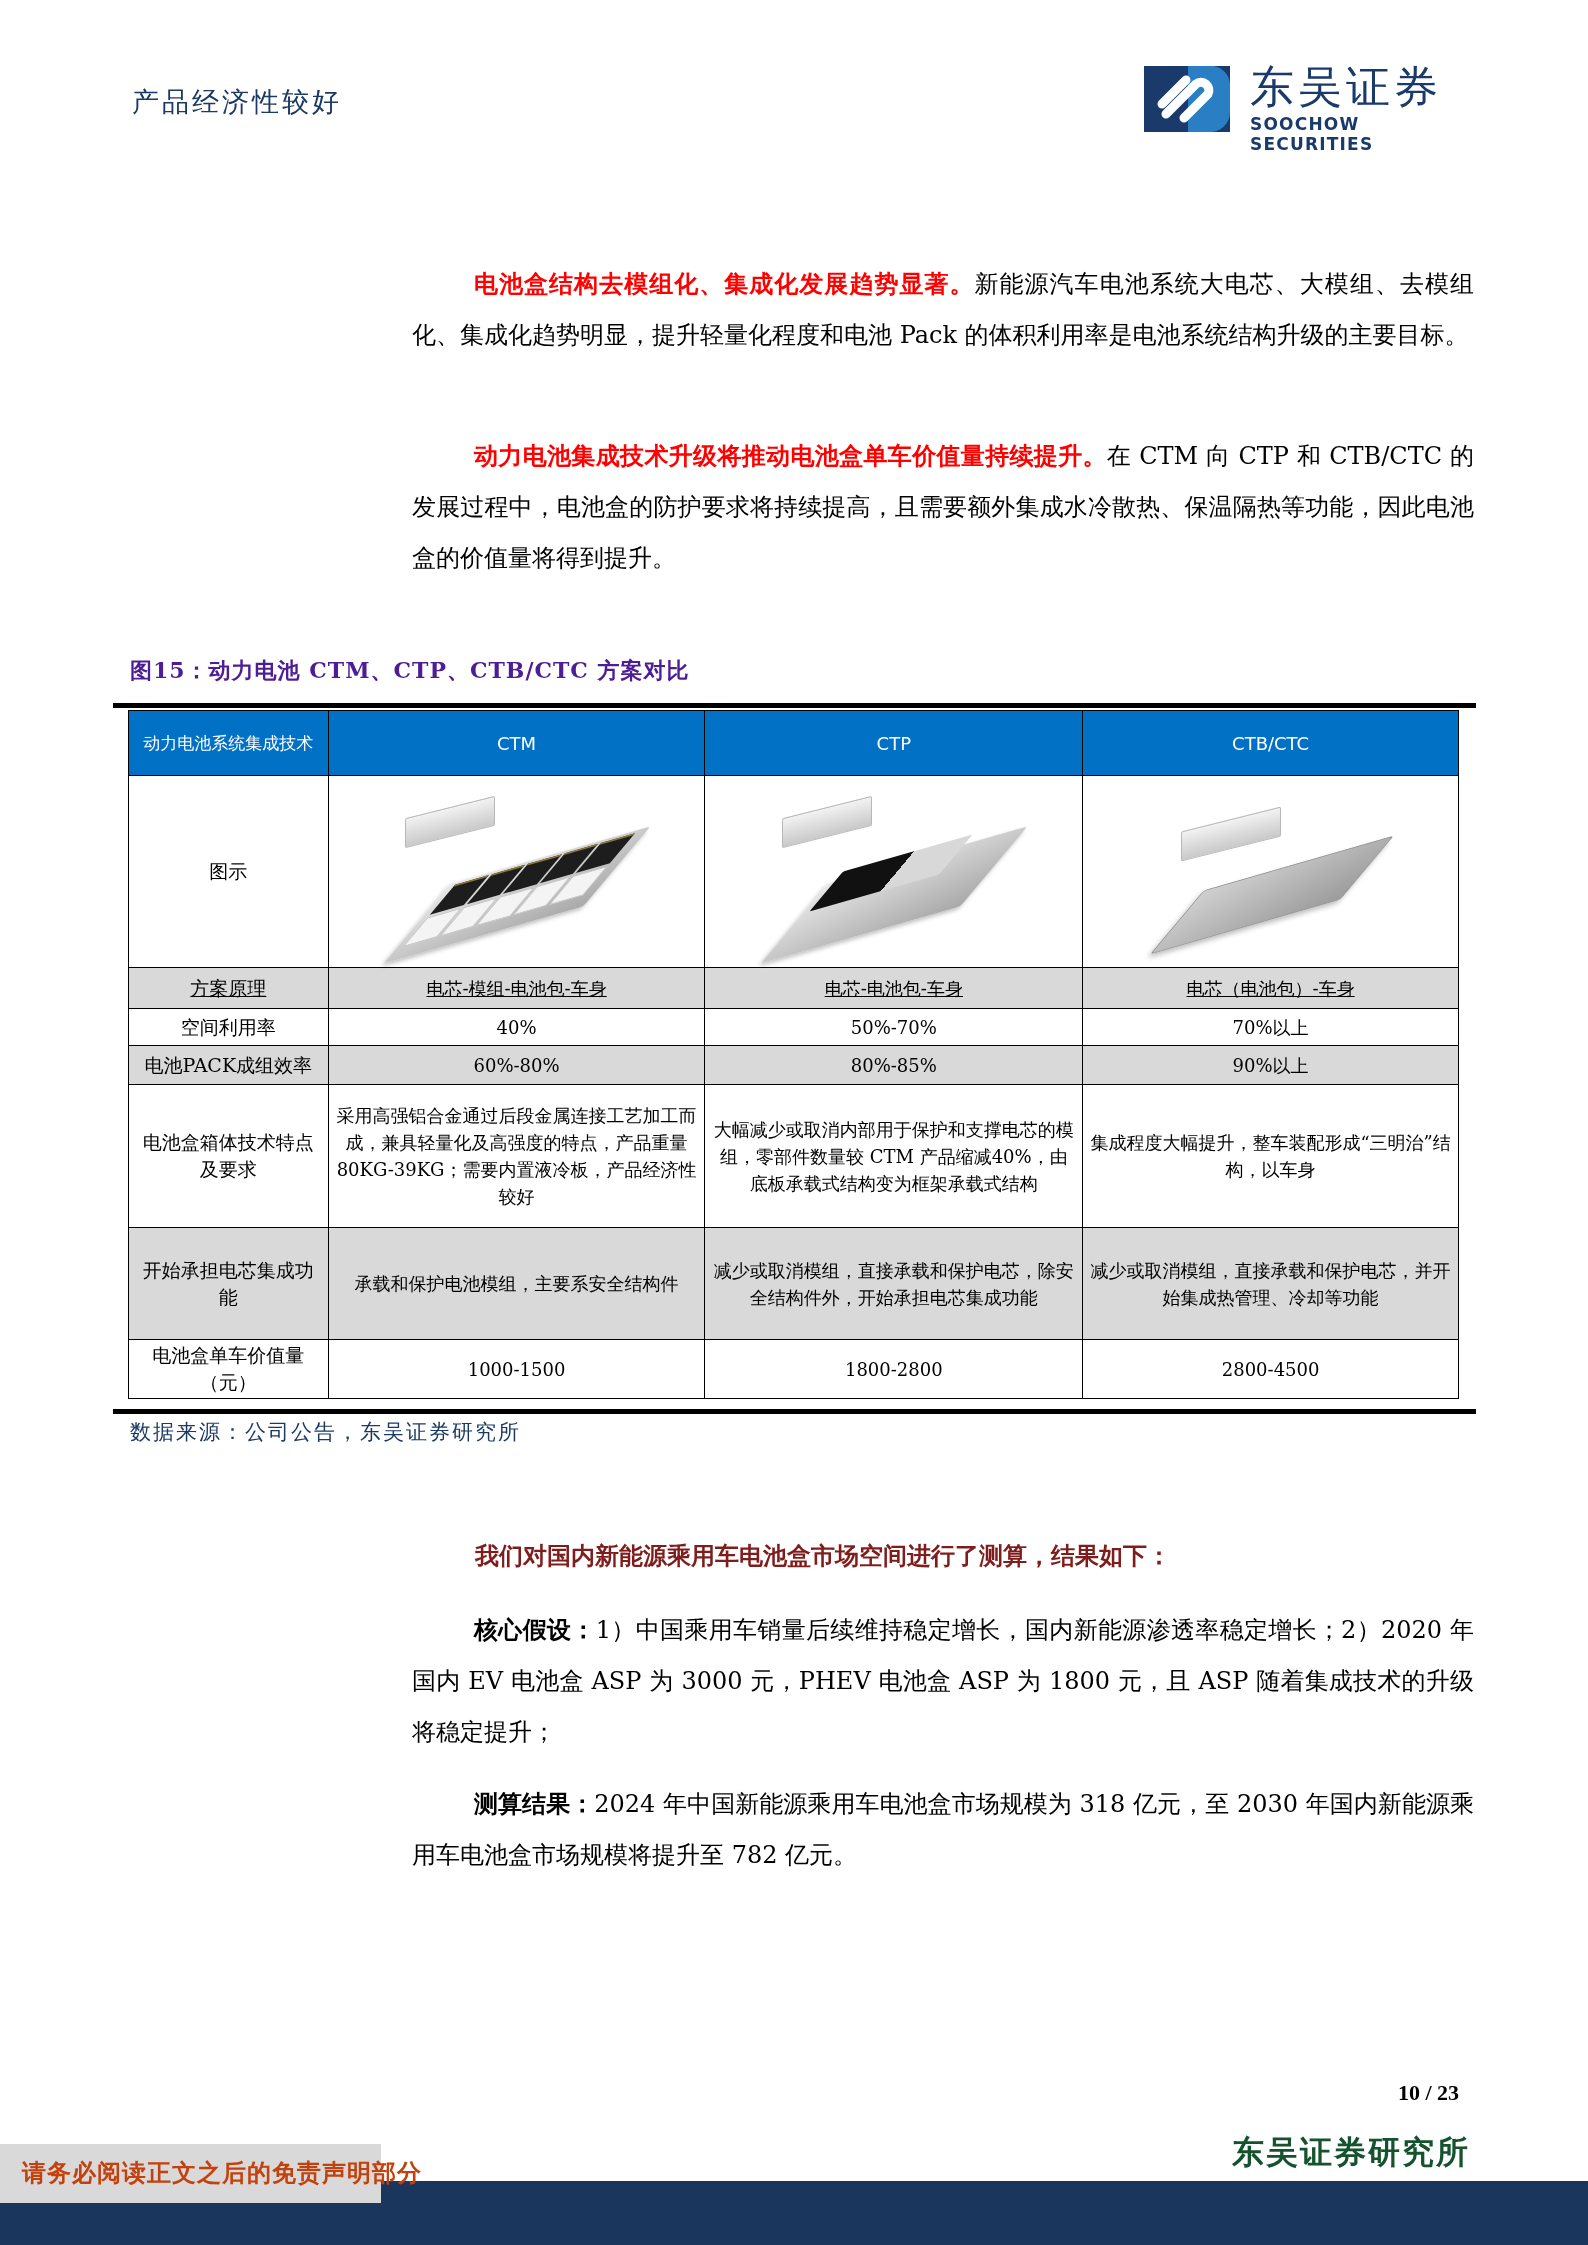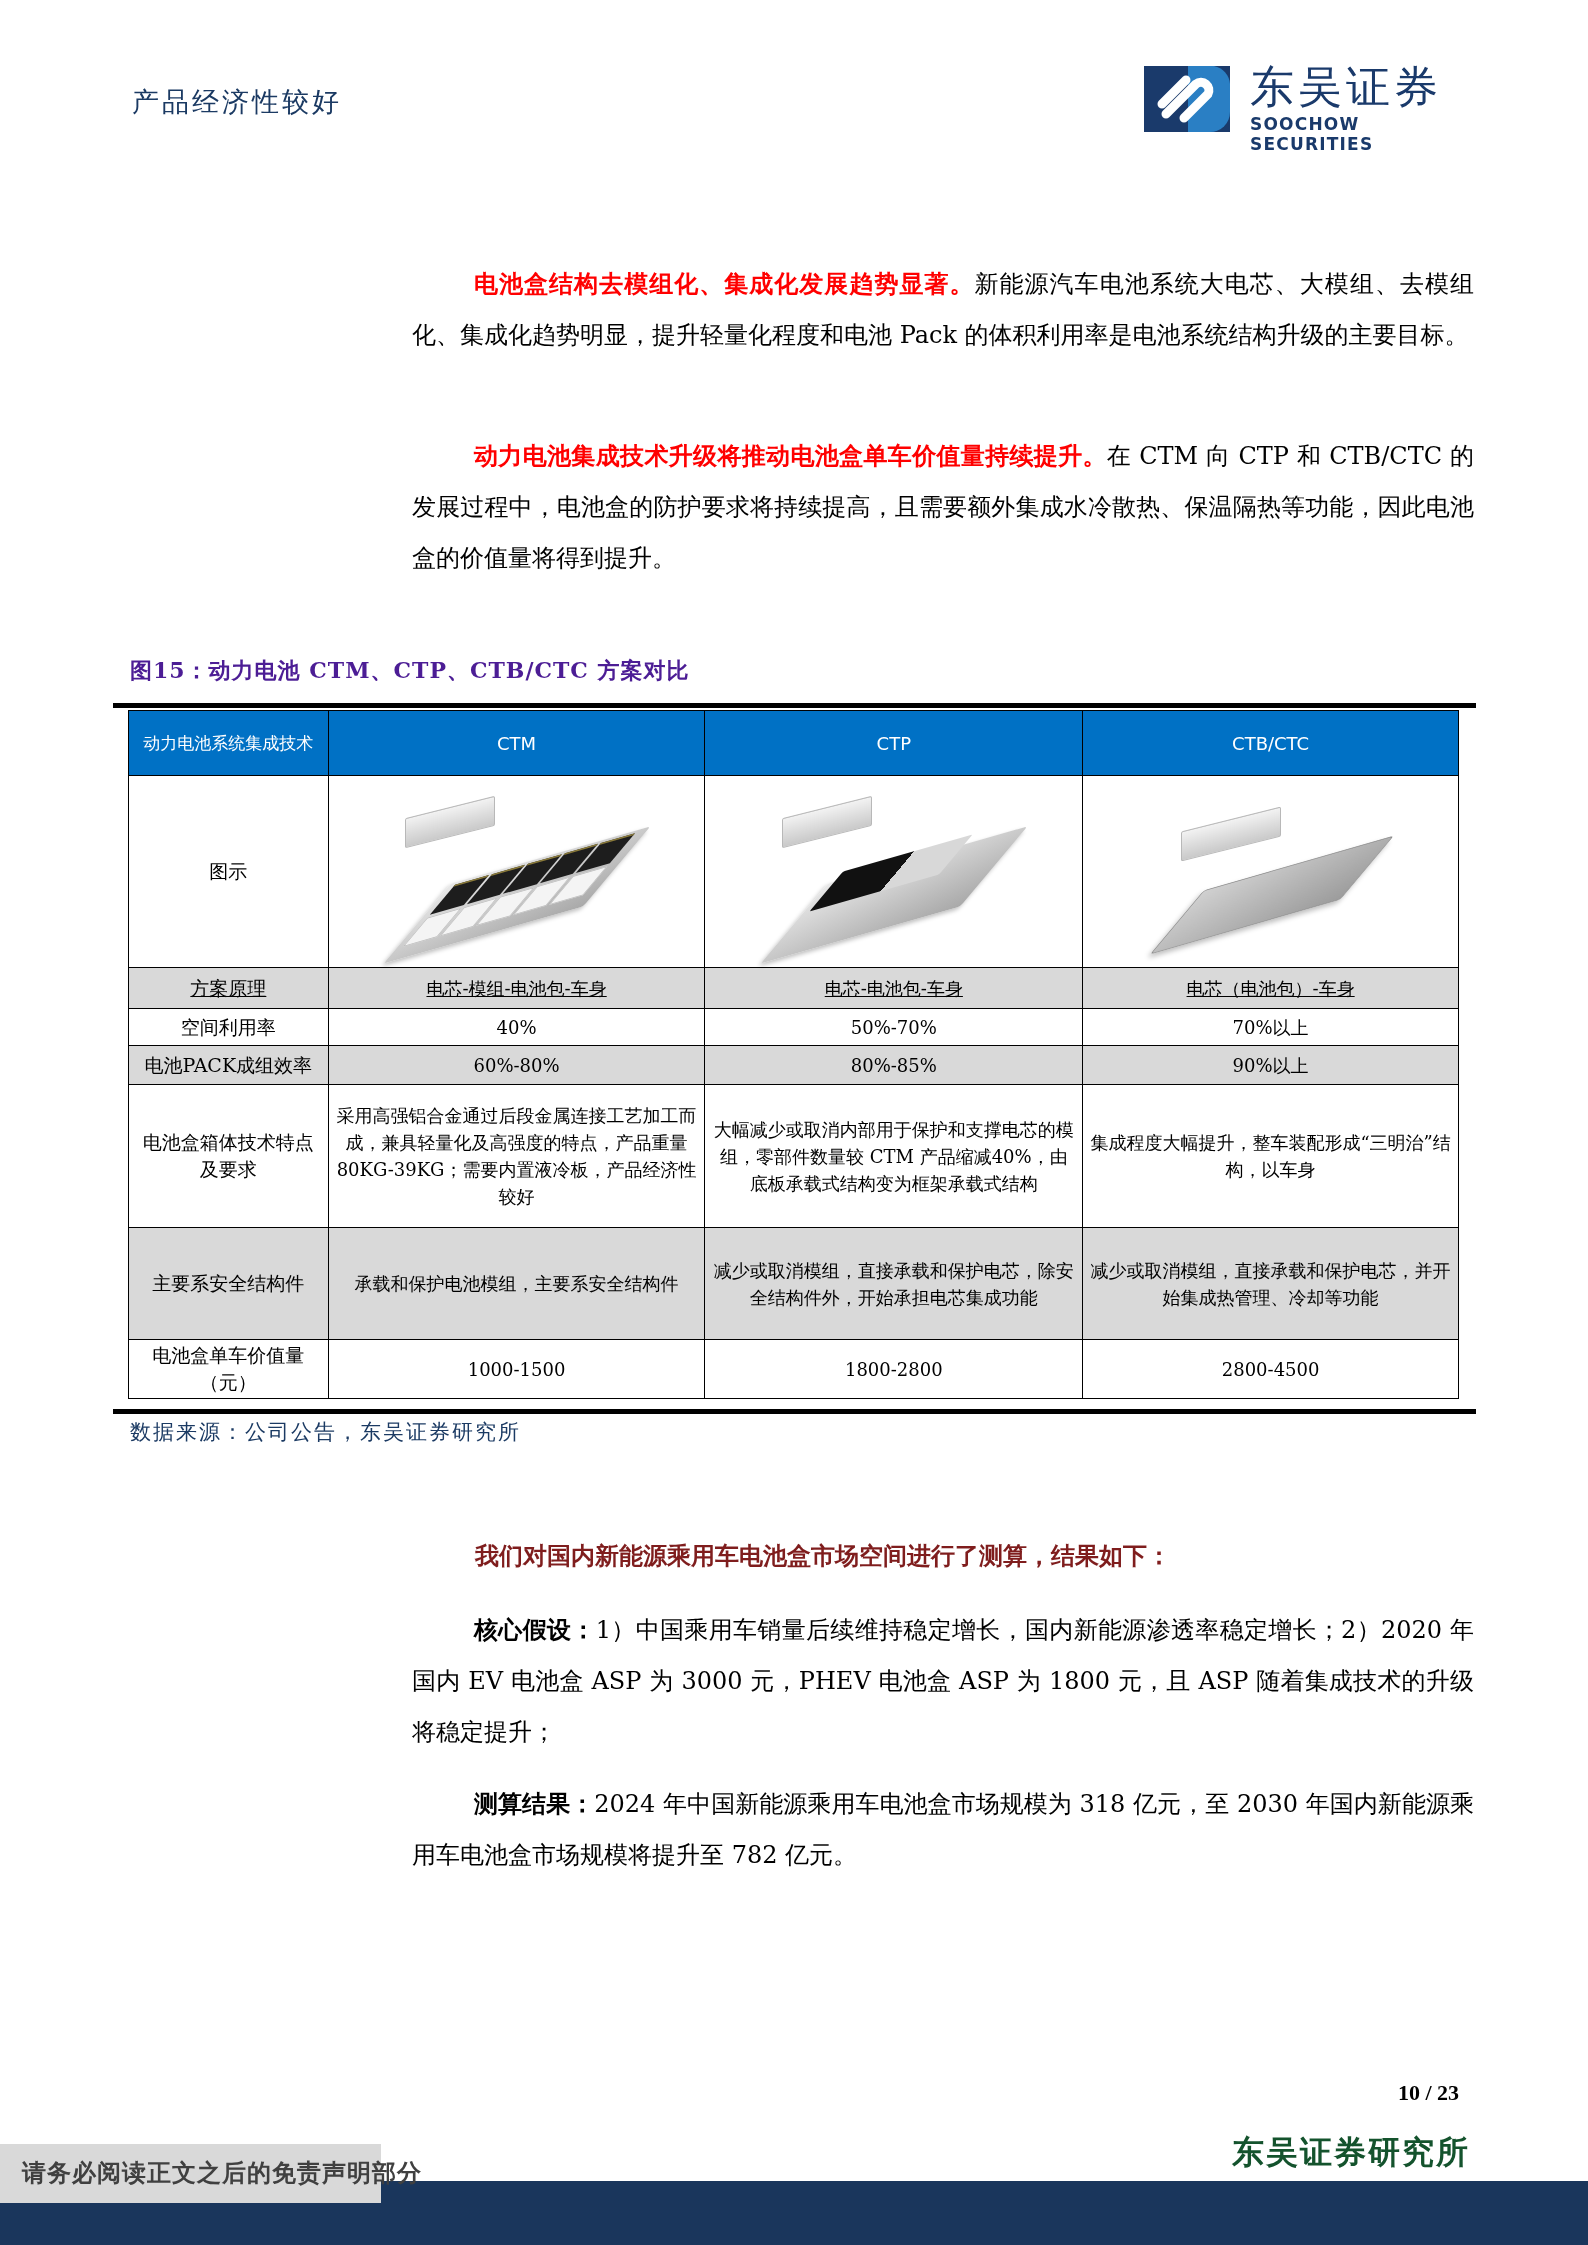--- a/index.html
+++ b/index.html
@@ -63,21 +63,21 @@
 
   .p3 { left: 475px; top: 1540px; font-size: 24px; color: #7f1d1d; font-weight: bold; }
   .p4 { top: 1604px; }
   .p5 { top: 1778px; }
 
   
   .pagenum { left: 1398px; top: 2080px; font-size: 22px; font-weight: bold; font-family: "Liberation Serif", serif; }
   .footer-org { left: 1232px; top: 2131px; font-size: 32px; font-weight: bold; color: #14532d; letter-spacing: 2px; }
   .navy-bar { left: 0; top: 2181px; width: 1588px; height: 64px; background: #1a365c; }
   .grey-box { left: 0; top: 2144px; width: 381px; height: 59px; background: #d9d9d9; }
-  .disclaimer { left: 22px; top: 2157px; font-size: 24px; font-weight: bold; color: #404040; letter-spacing: 1px; }
+  .disclaimer { left: 22px; top: 2157px; font-size: 24px; font-weight: bold; color: #c2410c; letter-spacing: 1px; }
 </style>
 </head>
 <body>
 
 <div class="abs hdr-title">产品经济性较好</div>
 
 <div class="abs logo">
   <svg class="logo-mark" viewBox="0 0 90 70">
     <rect x="0" y="2" width="86" height="66" fill="#1a3a6b"></rect>
     <path d="M44 2 H70 A20 20 0 0 1 86 20 V48 A20 20 0 0 1 66 68 H44 Z" fill="#2a7fc4"></path>
@@ -159,21 +159,21 @@
     <td>80%-85%</td>
     <td>90%以上</td>
   </tr>
   <tr class="r-feat">
     <td class="rowlabel">电池盒箱体技术特点及要求</td>
     <td>采用高强铝合金通过后段金属连接工艺加工而成，兼具轻量化及高强度的特点，产品重量80KG-39KG；需要内置液冷板，产品经济性较好</td>
     <td>大幅减少或取消内部用于保护和支撑电芯的模组，零部件数量较 CTM 产品缩减40%，由底板承载式结构变为框架承载式结构</td>
     <td>集成程度大幅提升，整车装配形成“三明治”结构，以车身</td>
   </tr>
   <tr class="r-role grey">
-    <td class="rowlabel">主要系安全结构件</td>
+    <td class="rowlabel">开始承担电芯集成功能</td>
     <td>承载和保护电池模组，主要系安全结构件</td>
     <td>减少或取消模组，直接承载和保护电芯，除安全结构件外，开始承担电芯集成功能</td>
     <td>减少或取消模组，直接承载和保护电芯，并开始集成热管理、冷却等功能</td>
   </tr>
   <tr class="r-val">
     <td class="rowlabel">电池盒单车价值量（元）</td>
     <td>1000-1500</td>
     <td>1800-2800</td>
     <td>2800-4500</td>
   </tr>

